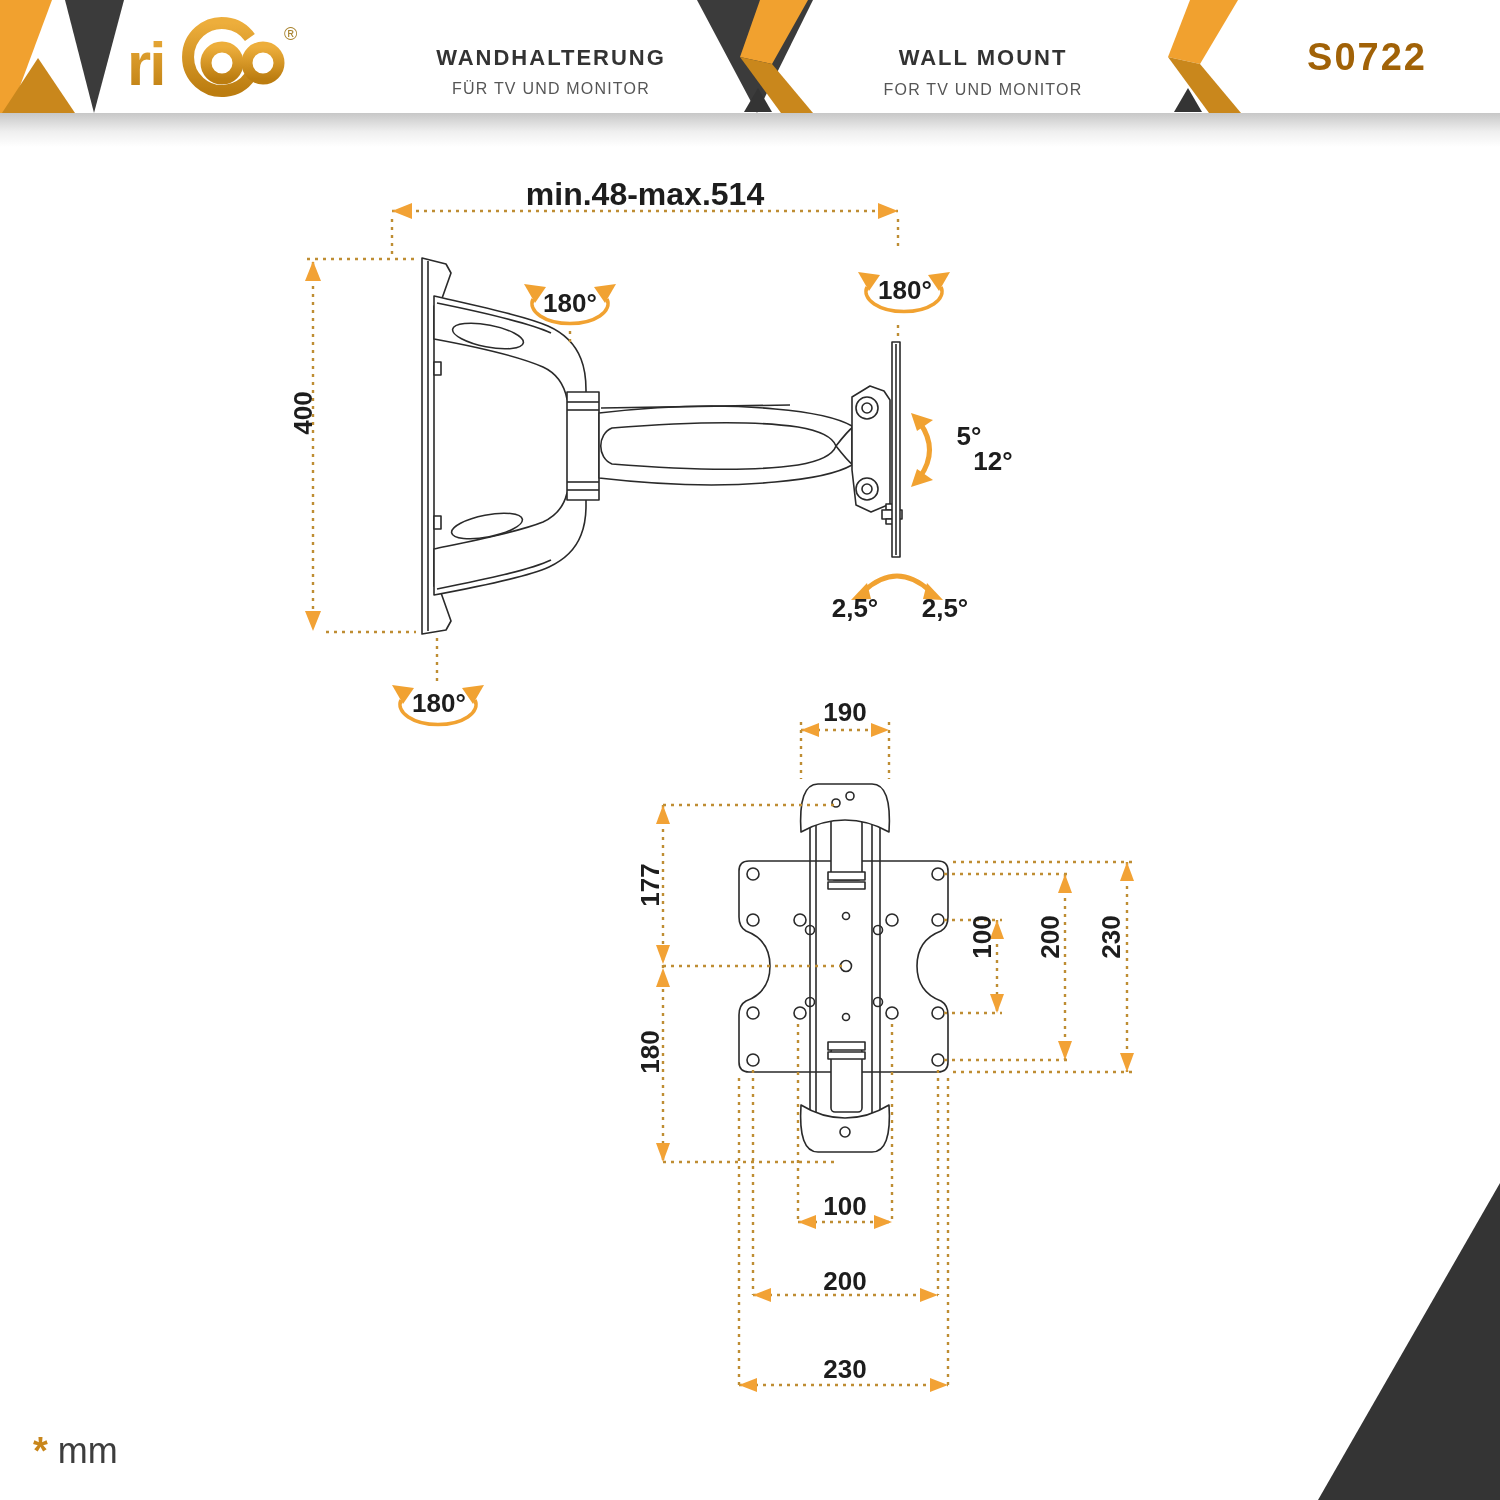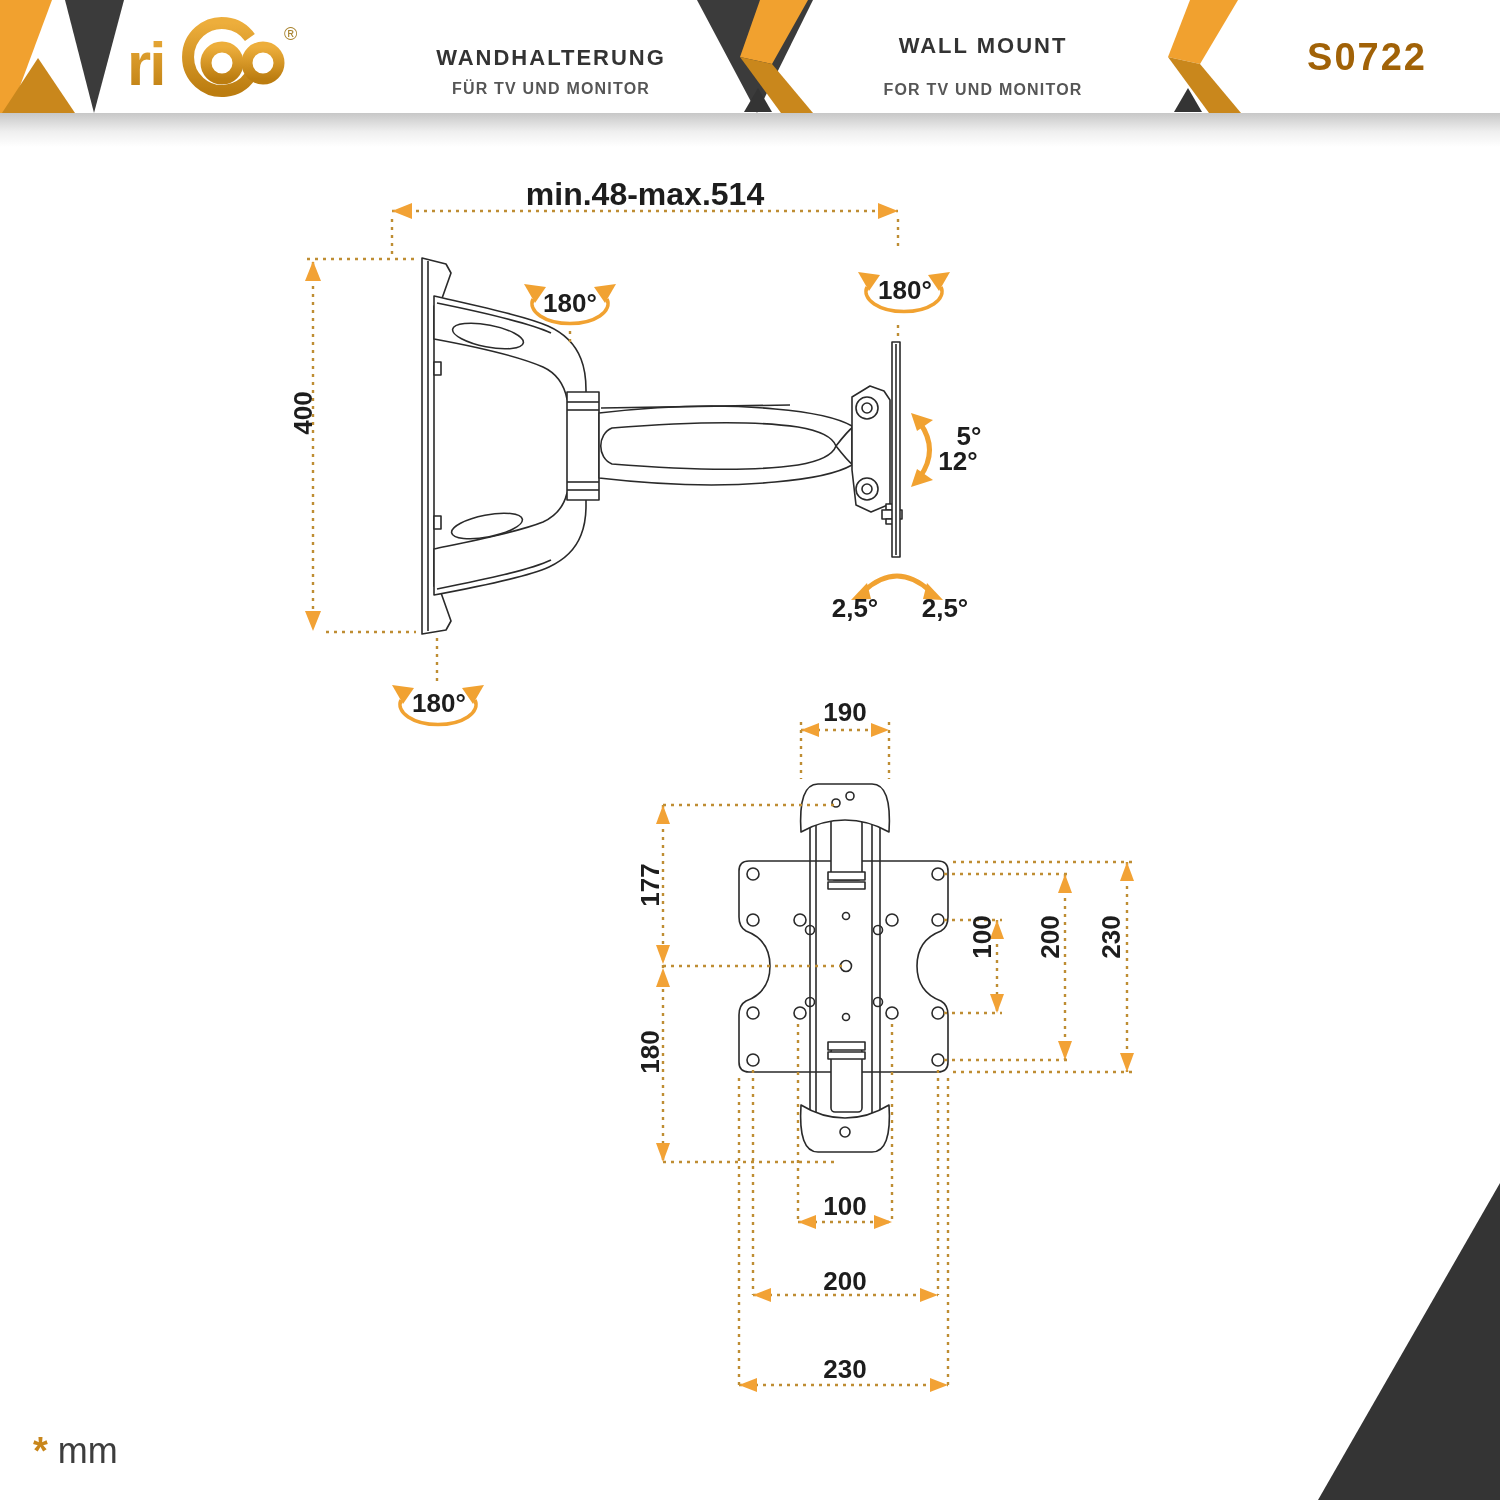--- a/index.html
+++ b/index.html
@@ -5,21 +5,21 @@
   html,body{margin:0;padding:0}
   body{width:1500px;height:1500px;position:relative;background:#fff;
        font-family:"Liberation Sans",sans-serif;overflow:hidden}
   svg{position:absolute;left:0;top:0}
   .lbl{position:absolute;transform:translate(-50%,-50%);font-weight:bold;
        color:#1d1d1d;white-space:nowrap;line-height:1}
   .rot{transform:translate(-50%,-50%) rotate(-90deg)}
   .dim{font-size:26px}
   .range{font-size:32px}
   .title{font-size:22px;letter-spacing:2px;color:#333;font-weight:bold}
-  .subtitle{font-size:16px;letter-spacing:1.2px;color:#565656;font-weight:bold}
+  .subtitle{font-size:16px;letter-spacing:1.2px;color:#565656;font-weight:normal}
   .model{font-size:38px;letter-spacing:2px;color:#a16207}
   .shadow-band{position:absolute;left:0;top:113px;width:1500px;height:34px;
        background:linear-gradient(#c7c7c7,#efefef 55%,#ffffff)}
   .footer-note{position:absolute;left:33px;top:1430px;font-size:36px;color:#3d3d3d;
        display:flex;align-items:flex-start;gap:10px}
   .footer-note .star{color:#c8861b;font-weight:bold;font-size:38px}
 </style>
 </head>
 <body>
 
@@ -243,31 +243,31 @@
       <polygon points="943,600 927,583 923,599"></polygon>
   </g>
 
   <polygon points="1500,1183 1500,1500 1318,1500" fill="#343434"></polygon>
 </svg>
 
 <div class="shadow-band"></div>
 
 <span class="lbl title" style="left:551px;top:58px">WANDHALTERUNG</span>
 <span class="lbl subtitle" style="left:551px;top:89px">FÜR TV UND MONITOR</span>
-<span class="lbl title" style="left:983px;top:46px">WALL MOUNT</span>
+<span class="lbl title" style="left:983px;top:58px">WALL MOUNT</span>
 <span class="lbl subtitle" style="left:983px;top:90px">FOR TV UND MONITOR</span>
 <span class="lbl model" style="left:1367px;top:57px">S0722</span>
 
 <span class="lbl range" style="left:645px;top:194px">min.48-max.514</span>
 <span class="lbl dim rot" style="left:303px;top:413px">400</span>
 <span class="lbl dim" style="left:570px;top:303px">180°</span>
 <span class="lbl dim" style="left:905px;top:290px">180°</span>
 <span class="lbl dim" style="left:439px;top:703px">180°</span>
 <span class="lbl dim" style="left:969px;top:436px">5°</span>
-<span class="lbl dim" style="left:958px;top:461px">12°</span>
+<span class="lbl dim" style="left:993px;top:461px">12°</span>
 <span class="lbl dim" style="left:855px;top:608px">2,5°</span>
 <span class="lbl dim" style="left:945px;top:608px">2,5°</span>
 
 <span class="lbl dim" style="left:845px;top:712px">190</span>
 <span class="lbl dim rot" style="left:650px;top:885px">177</span>
 <span class="lbl dim rot" style="left:650px;top:1052px">180</span>
 <span class="lbl dim rot" style="left:982px;top:937px">100</span>
 <span class="lbl dim rot" style="left:1050px;top:937px">200</span>
 <span class="lbl dim rot" style="left:1111px;top:937px">230</span>
 <span class="lbl dim" style="left:845px;top:1206px">100</span>

